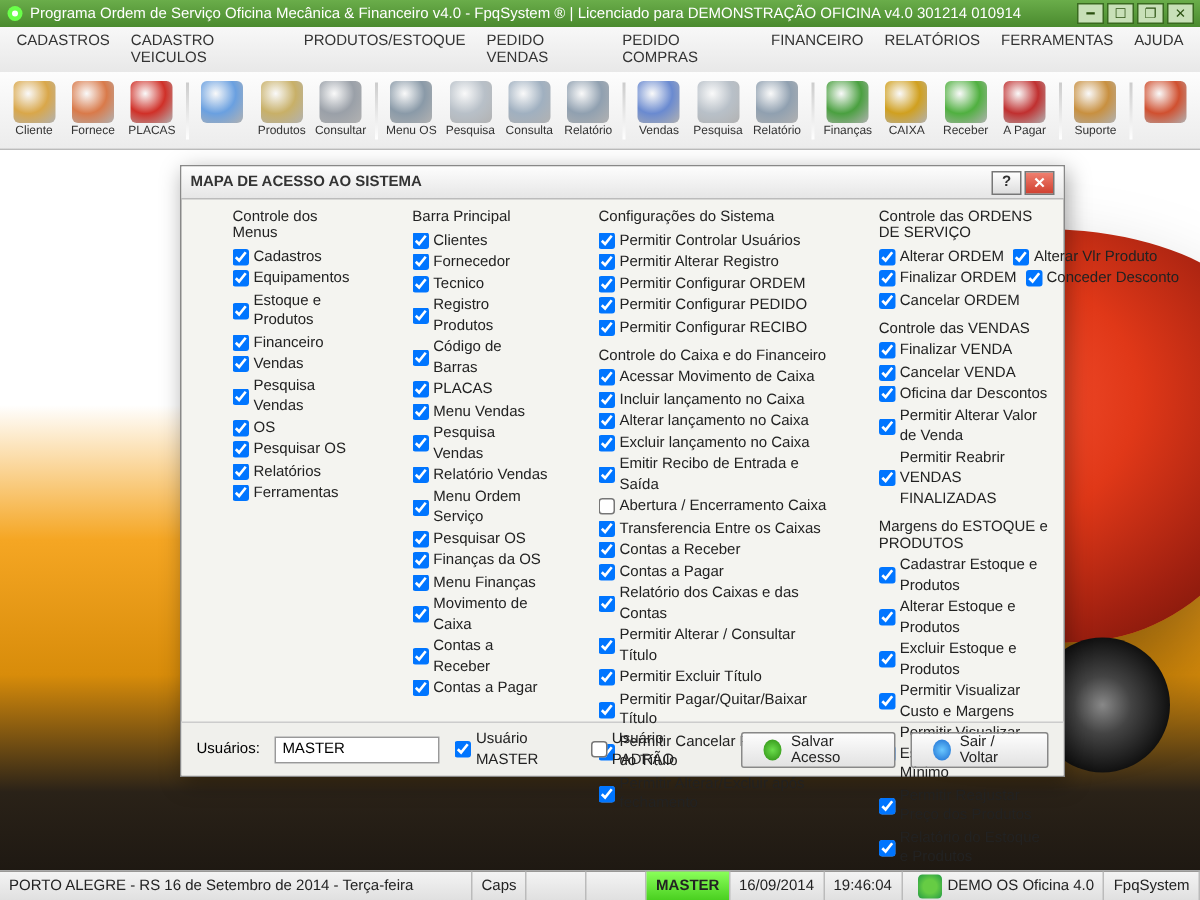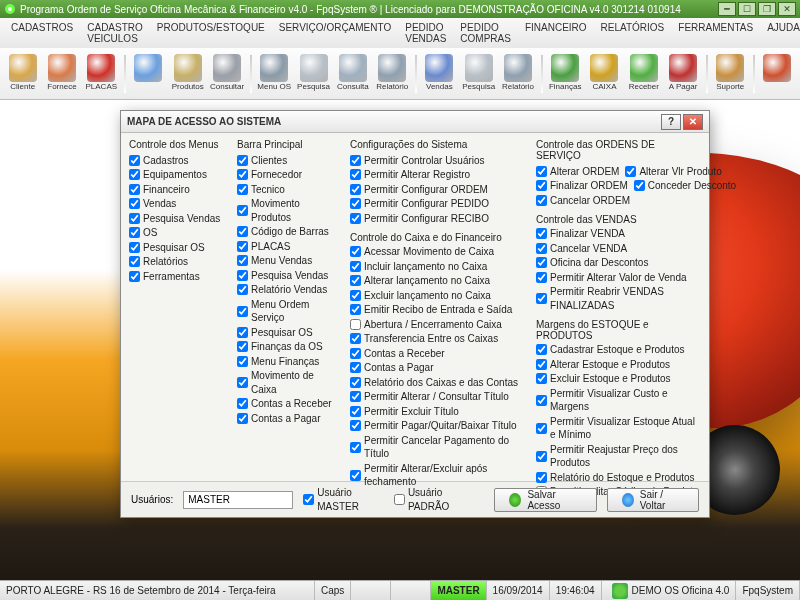--- a/index.html
+++ b/index.html
@@ -84,21 +84,21 @@
 }
 .dlg-title .spacer { flex:1; }
 .dlg-title .dbtn { width:20px; height:16px; border:1px solid #777; background:linear-gradient(180deg,#fefefe,#ddd); margin-left:2px; display:flex;align-items:center;justify-content:center; font-size:10px; }
 .dlg-title .dbtn.close { background: linear-gradient(180deg,#f08070,#d04030); color:#fff; }
 .dlg-body {
   display:flex;
   padding: 6px 8px 0;
   height: 348px;
   gap: 8px;
 }
-.col { display:flex; flex-direction:column; }
+.col { display:flex; flex-direction:column;margin-left:26px; }
 .col-hdr { font-size:10px; color:#222; margin-bottom:3px; }
 .chk {
   display:flex; align-items:center;
   font-size:10px; color:#222;
   padding: 0.5px 0;
   line-height: 1.35;
 }
 .chk input { width:11px; height:11px; margin-right:3px; }
 .c1 { width: 100px; }
 .c2 { width: 105px; }
@@ -162,21 +162,20 @@
   <span class="winbtn">━</span>
   <span class="winbtn">☐</span>
   <span class="winbtn">❐</span>
   <span class="winbtn">✕</span>
 </div>
 
 <div class="menubar" id="menubar">
     <span class="mitem">CADASTROS</span>
     <span class="mitem">CADASTRO VEICULOS</span>
     <span class="mitem">PRODUTOS/ESTOQUE</span>
-    <span class="mitem">SERVIÇO/ORÇAMENTO</span>
     <span class="mitem">PEDIDO VENDAS</span>
     <span class="mitem">PEDIDO COMPRAS</span>
     <span class="mitem">FINANCEIRO</span>
     <span class="mitem">RELATÓRIOS</span>
     <span class="mitem">FERRAMENTAS</span>
     <span class="mitem">AJUDA</span>
   </div>
 
 <div class="toolbar" id="toolbar">
     <div class="tbtn">
@@ -280,20 +279,24 @@
           <label class="chk">
             <input type="checkbox" checked="" style="">
             <span>Cadastros</span>
           </label>
           <label class="chk">
             <input type="checkbox" checked="" style="">
             <span>Equipamentos</span>
           </label>
           <label class="chk">
             <input type="checkbox" checked="" style="">
+            <span>Estoque e Produtos</span>
+          </label>
+          <label class="chk">
+            <input type="checkbox" checked="" style="">
             <span>Financeiro</span>
           </label>
           <label class="chk">
             <input type="checkbox" checked="" style="">
             <span>Vendas</span>
           </label>
           <label class="chk">
             <input type="checkbox" checked="" style="">
             <span>Pesquisa Vendas</span>
           </label>
@@ -325,21 +328,21 @@
           <label class="chk">
             <input type="checkbox" checked="" style="">
             <span>Fornecedor</span>
           </label>
           <label class="chk">
             <input type="checkbox" checked="" style="">
             <span>Tecnico</span>
           </label>
           <label class="chk">
             <input type="checkbox" checked="" style="">
-            <span>Movimento Produtos</span>
+            <span>Registro Produtos</span>
           </label>
           <label class="chk">
             <input type="checkbox" checked="" style="">
             <span>Código de Barras</span>
           </label>
           <label class="chk">
             <input type="checkbox" checked="" style="">
             <span>PLACAS</span>
           </label>
           <label class="chk">

